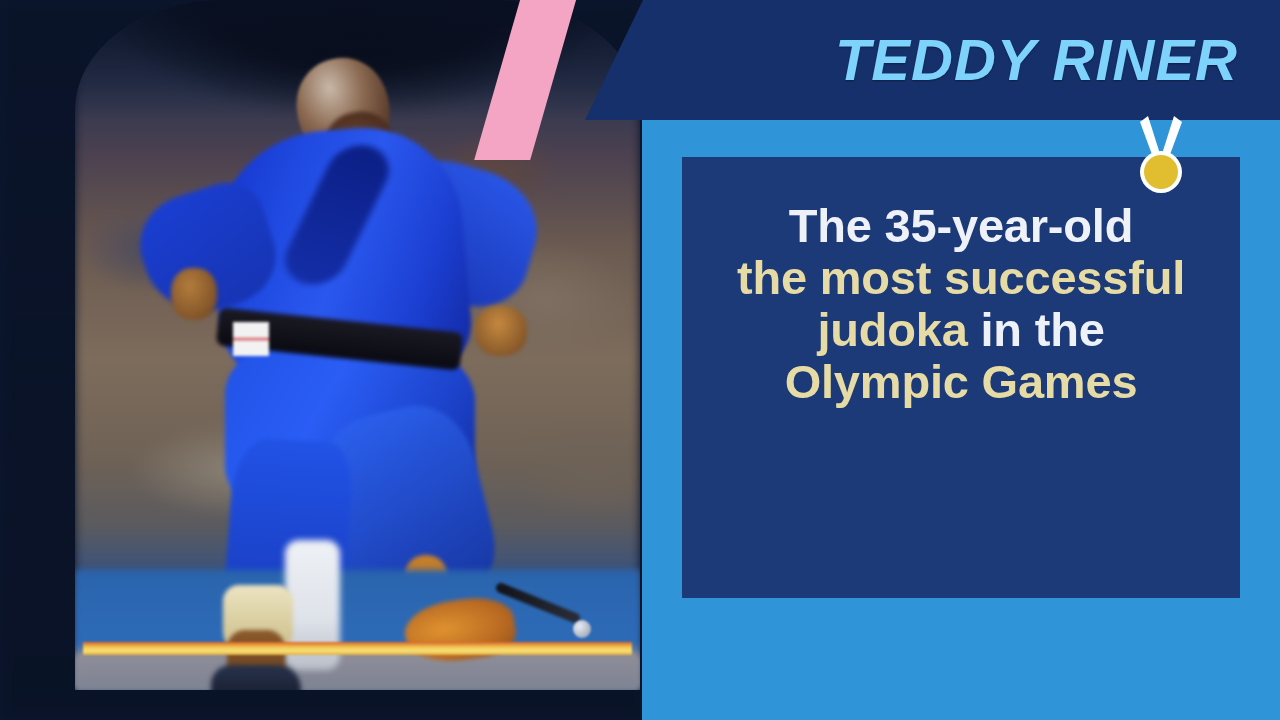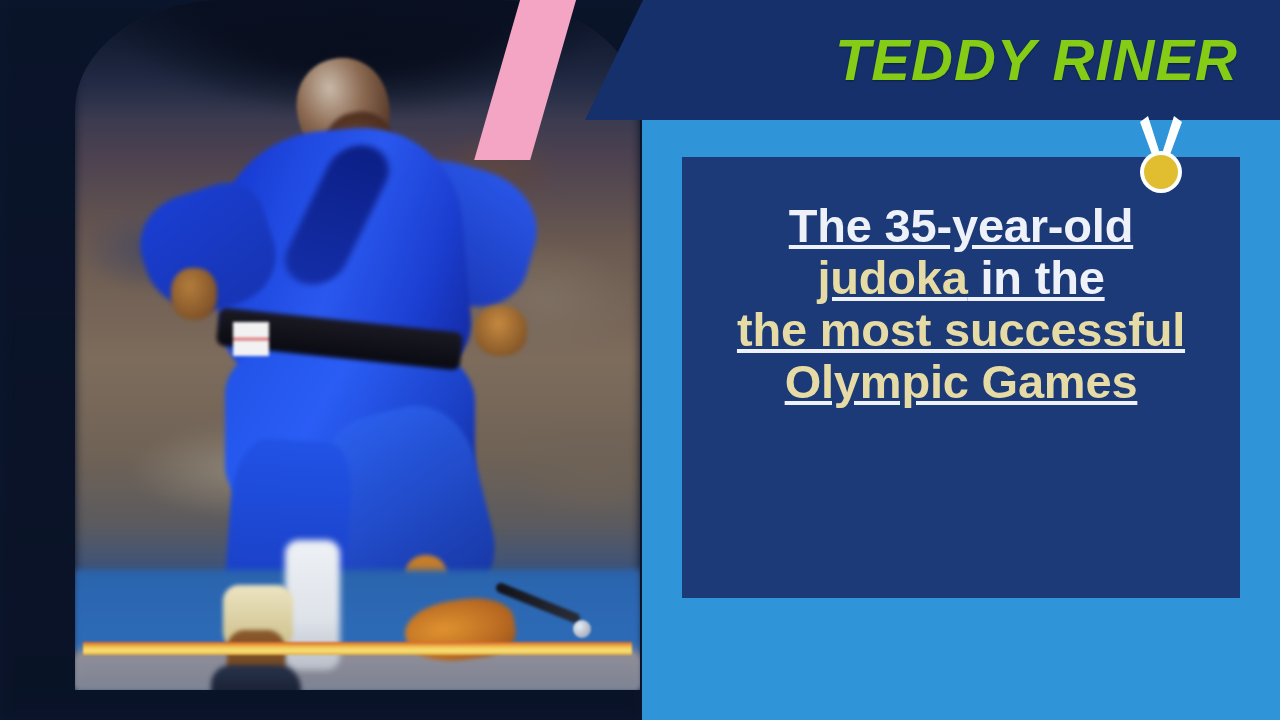--- a/index.html
+++ b/index.html
@@ -248,21 +248,21 @@
   }
   .header-bar-full {
     position:absolute; left:585px; top:0; width:695px; height:120px;
     background:#16306b;
     z-index:4;
     clip-path:polygon(58px 0, 695px 0, 695px 120px, 0 120px);
   }
   .title {
     position:absolute; right:42px; top:26px;
     font-size:58px; font-weight:bold; font-style:italic;
-    color:#84cc16; letter-spacing:1px;
+    color:#7dd3fc; letter-spacing:1px;
     white-space:nowrap;
     z-index:7;
     text-shadow:0 1px 2px rgba(0,0,0,.35);
   }
 
   .blue-band {
     position:absolute; left:642px; top:119px; width:638px; height:601px;
     background:#3095d8;
     z-index:3;
   }
@@ -273,21 +273,20 @@
   }
   .caption {
     position:absolute; left:682px; top:200px; width:558px;
     text-align:center;
     z-index:6;
     font-size:47px;
     line-height:52px;
     font-weight:bold;
     color:#eef2f8;
     letter-spacing:-0.2px;
-    text-decoration:underline;
   }
   .caption .gold { color:#e6dba4; }
   .caption .ln { display:block; }
 
   
   .medal {
     position:absolute; left:1128px; top:114px; width:64px; height:86px; z-index:8;
   }
 </style>
 </head>
@@ -350,18 +349,18 @@
     <svg viewBox="0 0 64 86" width="64" height="86" aria-hidden="true">
       <path d="M20 2 L32 40 L26 46 L12 8 Z" fill="#ffffff"></path>
       <path d="M46 2 L34 40 L40 46 L54 8 Z" fill="#ffffff"></path>
       <circle cx="33" cy="58" r="21" fill="#ffffff"></circle>
       <circle cx="33" cy="58" r="17" fill="#e0be30"></circle>
     </svg>
   </div>
 
   <div class="caption">
     <span class="ln">The 35-year-old</span>
+    <span class="ln gold">the most successful</span>
     <span class="ln"><span class="gold">judoka</span><span> in the</span></span>
-    <span class="ln gold">the most successful</span>
     <span class="ln gold">Olympic Games</span>
   </div>
 
 </div>
 
 </body></html>

